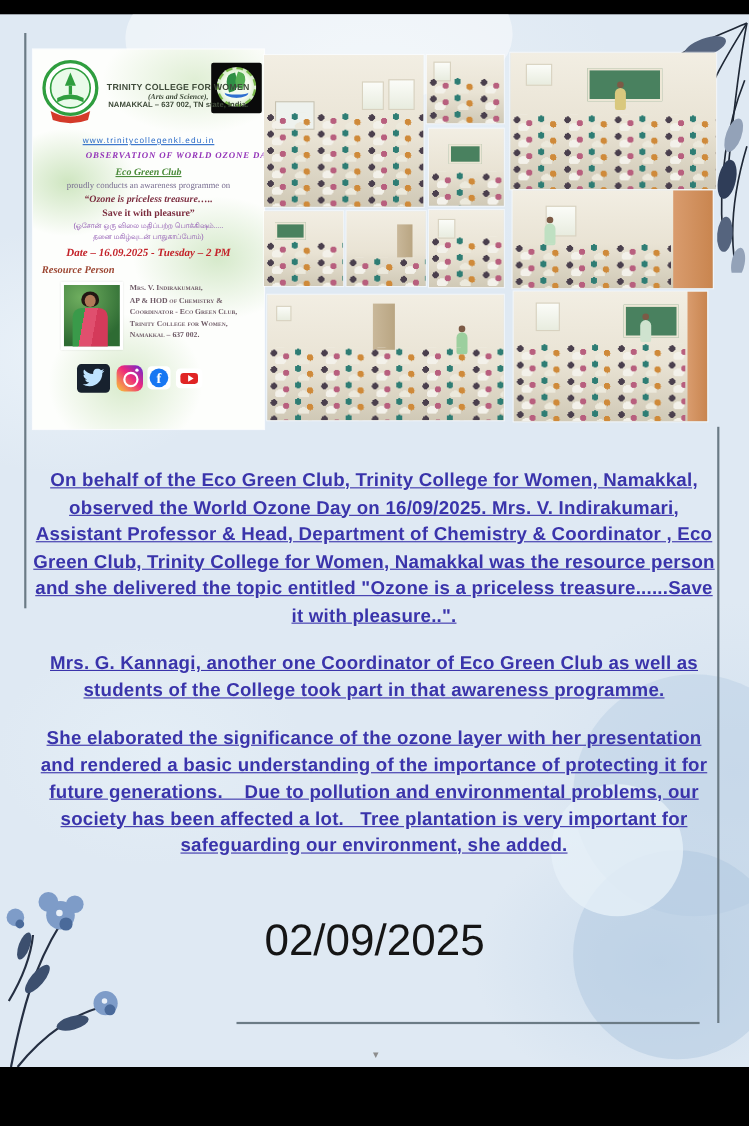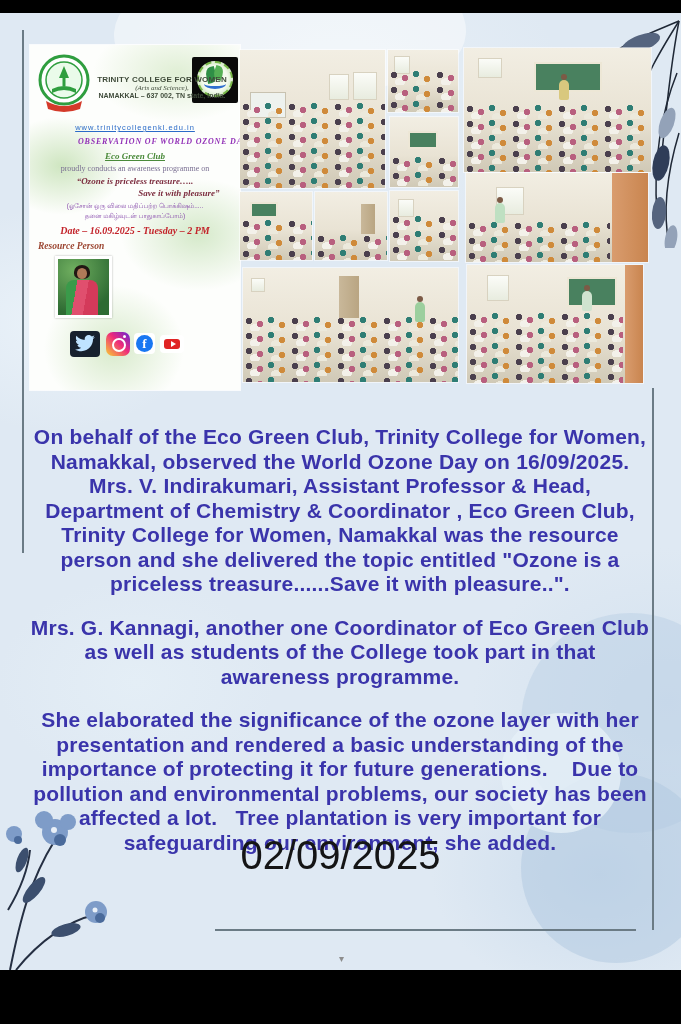--- a/index.html
+++ b/index.html
@@ -29,30 +29,30 @@
             radial-gradient(ellipse 90px 70px at 15% 35%, rgba(150,200,120,.45), transparent 70%),
             radial-gradient(ellipse 110px 80px at 80% 55%, rgba(140,195,110,.35), transparent 70%),
             radial-gradient(ellipse 100px 90px at 40% 88%, rgba(160,205,130,.40), transparent 70%),
             radial-gradient(ellipse 120px 70px at 70% 8%, rgba(170,210,140,.35), transparent 70%);
           box-shadow:0 0 0 1px rgba(255,255,255,.8);z-index:2;}
   .poster *{position:absolute;}
   .p-line{left:0;width:100%;text-align:center;}
   .head-block{left:56px;top:30px;width:152px;text-align:center;color:#3f4b3a;}
   .head-block div{position:static;}
   .hb-name{font-size:8px;font-weight:bold;letter-spacing:.2px;}
-  .hb-type{font-size:7px;font-weight:normal;font-style:italic;font-family:"Liberation Serif",serif;}
+  .hb-type{font-size:7px;font-weight:bold;font-style:italic;font-family:"Liberation Serif",serif;}
   .hb-addr{font-size:7px;font-weight:bold;}
   .website{top:78px;color:#2b6bc8;font-size:7.5px;font-weight:normal;letter-spacing:1px;text-decoration:underline;}
   .event-title{top:92px;color:#9333b8;font-size:8px;font-weight:bold;font-style:italic;
                font-family:"Liberation Serif",serif;letter-spacing:.8px;margin-left:28px;}
   .club-name{top:106px;color:#4a8a3a;font-size:9px;font-weight:bold;font-style:italic;
              font-family:"Liberation Serif",serif;text-decoration:underline;}
   .conducts{top:119px;color:#7a6f92;font-size:8px;font-family:"Liberation Serif",serif;}
   .quote1{top:131px;color:#7c2d3f;font-size:9px;font-weight:bold;font-style:italic;font-family:"Liberation Serif",serif;}
-  .quote2{top:143px;color:#7c2d3f;font-size:9px;font-weight:bold;font-style:italic;font-family:"Liberation Serif",serif;padding-left:44px;}
+  .quote2{top:143px;color:#7c2d3f;font-size:9px;font-weight:bold;font-family:"Liberation Serif",serif;}
   .tamil1{top:157px;color:#8a4fae;font-size:6.5px;}
   .tamil2{top:167px;color:#8a4fae;font-size:6.5px;}
   .date-line{top:180px;color:#c3232a;font-size:10px;font-weight:bold;font-style:italic;font-family:"Liberation Serif",serif;}
   .rp-label{left:8px;top:196px;color:#9c4632;font-size:9.5px;font-weight:bold;font-style:italic;
             font-family:"Liberation Serif",serif;}
   .rp-photo{left:25px;top:211px;width:51px;height:56px;border:3px solid #fff;
             background:radial-gradient(circle at 30% 20%, #6fae5f, #2e6b33 75%);box-shadow:0 0 2px rgba(0,0,0,.3);}
   .rp-hair{left:16px;top:6px;width:16px;height:14px;border-radius:50% 50% 40% 40%;background:#221713;}
   .rp-face{left:19px;top:9px;width:10px;height:11px;border-radius:50%;background:#b07a58;}
   .rp-body{left:8px;top:21px;width:32px;height:35px;border-radius:8px 8px 0 0;
@@ -108,21 +108,21 @@
       radial-gradient(ellipse 5px 4px at 12px 12px, #f3f1ea 97%, transparent),
       radial-gradient(ellipse 5px 4px at 33px 13px, #ece9dc 97%, transparent);
     background-size:46px 15px;}
   .person{width:12px;}
   .person::before{content:"";display:block;width:6px;height:6px;border-radius:50%;background:#7c5a46;margin:0 auto;}
   .person::after{content:"";display:block;width:10px;height:20px;margin:0 auto;border-radius:5px 5px 2px 2px;
                  background:var(--c,#79ad8c);}
 
   
   .article{position:absolute;left:30px;top:412px;width:620px;text-align:center;z-index:2;
-           color:#3a34ab;font-weight:bold;font-size:21px;line-height:24.5px;letter-spacing:.2px;}
+           color:#3a34ab;font-weight:bold;font-size:17px;line-height:24.5px;letter-spacing:.2px;text-decoration:underline;}
   .article p{margin:0 0 19px 0;}
   .footer{position:absolute;left:0;top:820px;width:100%;text-align:center;z-index:2;
           color:#151515;font-size:40px;line-height:44px;font-weight:400;}
   .caret{position:absolute;left:339px;top:940px;color:#8d8d8d;font-size:10px;z-index:2;}
 
   
   .deco{position:absolute;z-index:1;}
 </style>
 </head>
 <body>
@@ -222,20 +222,27 @@
       <div class="p-line quote2">Save it with pleasure”</div>
       <div class="p-line tamil1">(ஓசோன் ஒரு விலை மதிப்பற்ற பொக்கிஷம்.....</div>
       <div class="p-line tamil2">தனை மகிழ்வுடன் பாதுகாப்போம்)</div>
       <div class="p-line date-line">Date – 16.09.2025  - Tuesday – 2 PM</div>
       <div class="rp-label">Resource Person</div>
 
       <div class="rp-photo">
         <div class="rp-hair"></div>
           <div class="rp-face"></div>
           <div class="rp-body"></div>
+      </div>
+      <div class="rp-details">
+        <div>Mrs. V. Indirakumari,</div>
+        <div>AP &amp; HOD of Chemistry &amp;</div>
+        <div>Coordinator - Eco Green Club,</div>
+        <div>Trinity College for Women,</div>
+        <div>Namakkal – 637 002.</div>
       </div>
 
       <div class="social">
         <div class="ic ic-tw">
           <svg width="22" height="18" viewBox="0 0 24 20" fill="#bfe3ff">
             <path d="M23 2.3c-.8.4-1.7.6-2.6.8.9-.6 1.6-1.5 2-2.5-.9.5-1.9.9-2.9 1.1C18.6.7 17.4.1 16.1.1c-2.5 0-4.5 2-4.5 4.5 0 .4 0 .7.1 1-3.7-.2-7-2-9.2-4.7-.4.7-.6 1.4-.6 2.3 0 1.6.8 2.9 2 3.7-.7 0-1.4-.2-2-.5v.1c0 2.2 1.5 4 3.6 4.4-.4.1-.8.2-1.2.2-.3 0-.6 0-.8-.1.6 1.8 2.2 3.1 4.2 3.1-1.5 1.2-3.5 1.9-5.6 1.9H1c2 1.3 4.4 2 7 2 8.3 0 12.9-6.9 12.9-12.9v-.6c.9-.6 1.6-1.4 2.1-2.2z"></path>
           </svg>
         </div>
         <div class="ic ic-ig">
           <div class="lens"></div>

